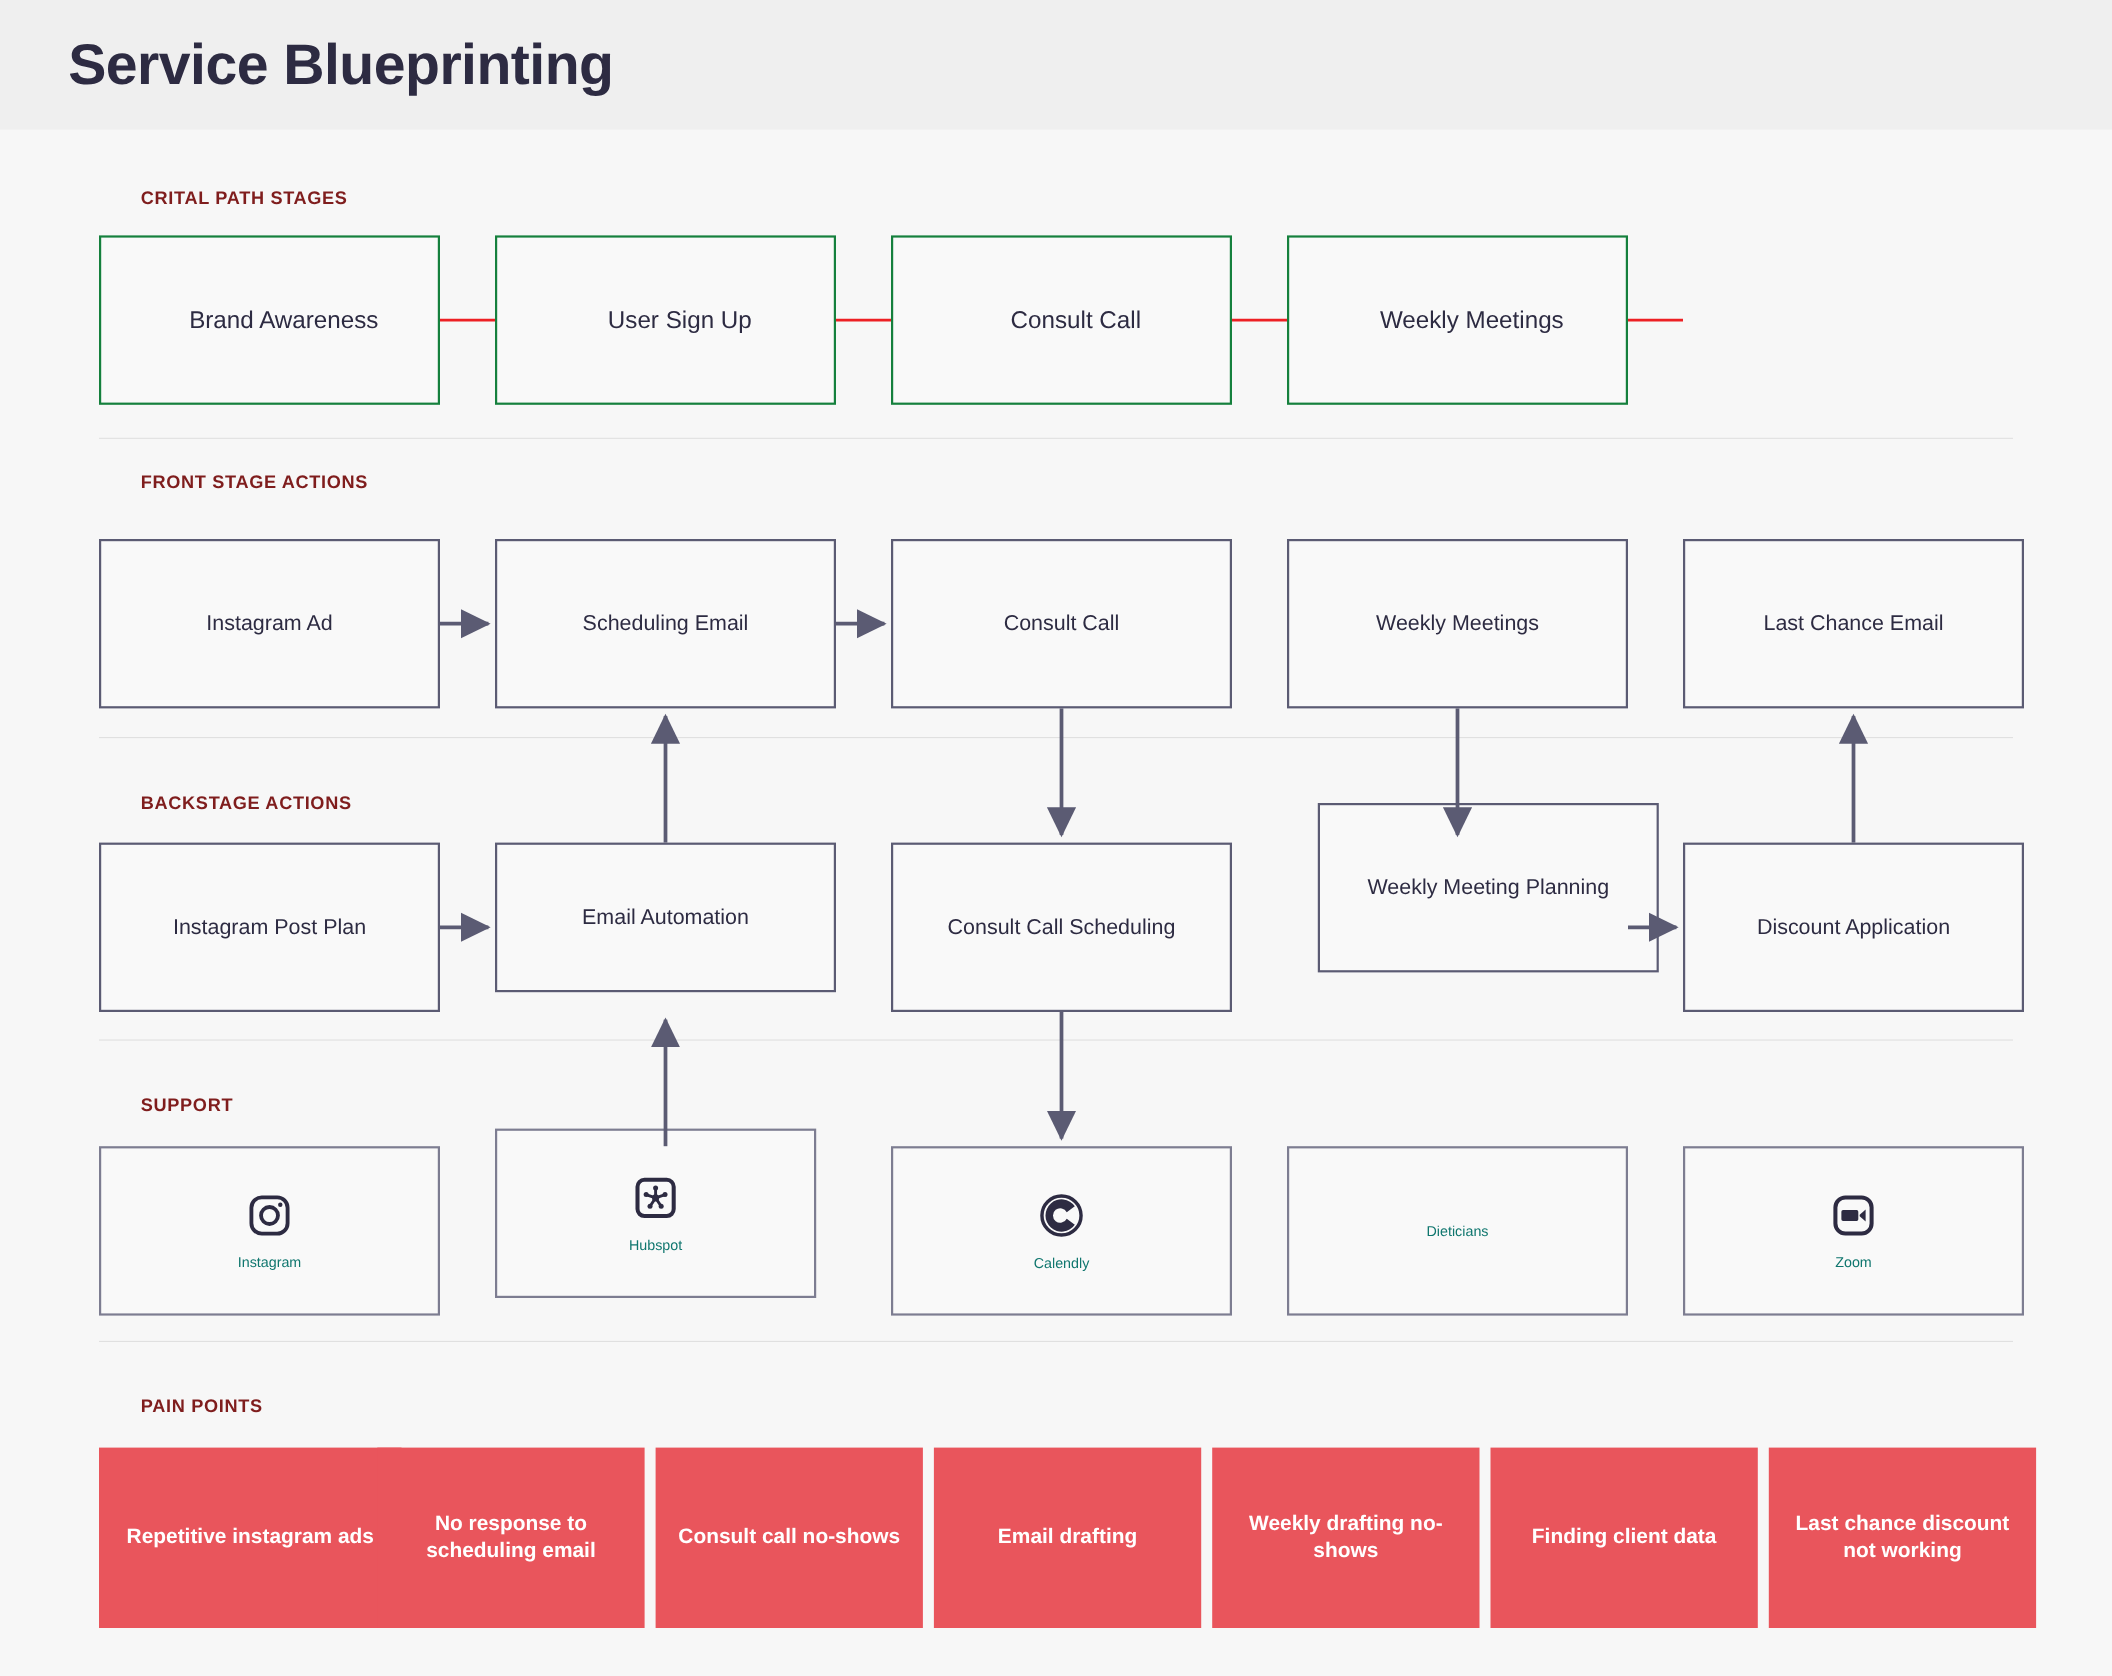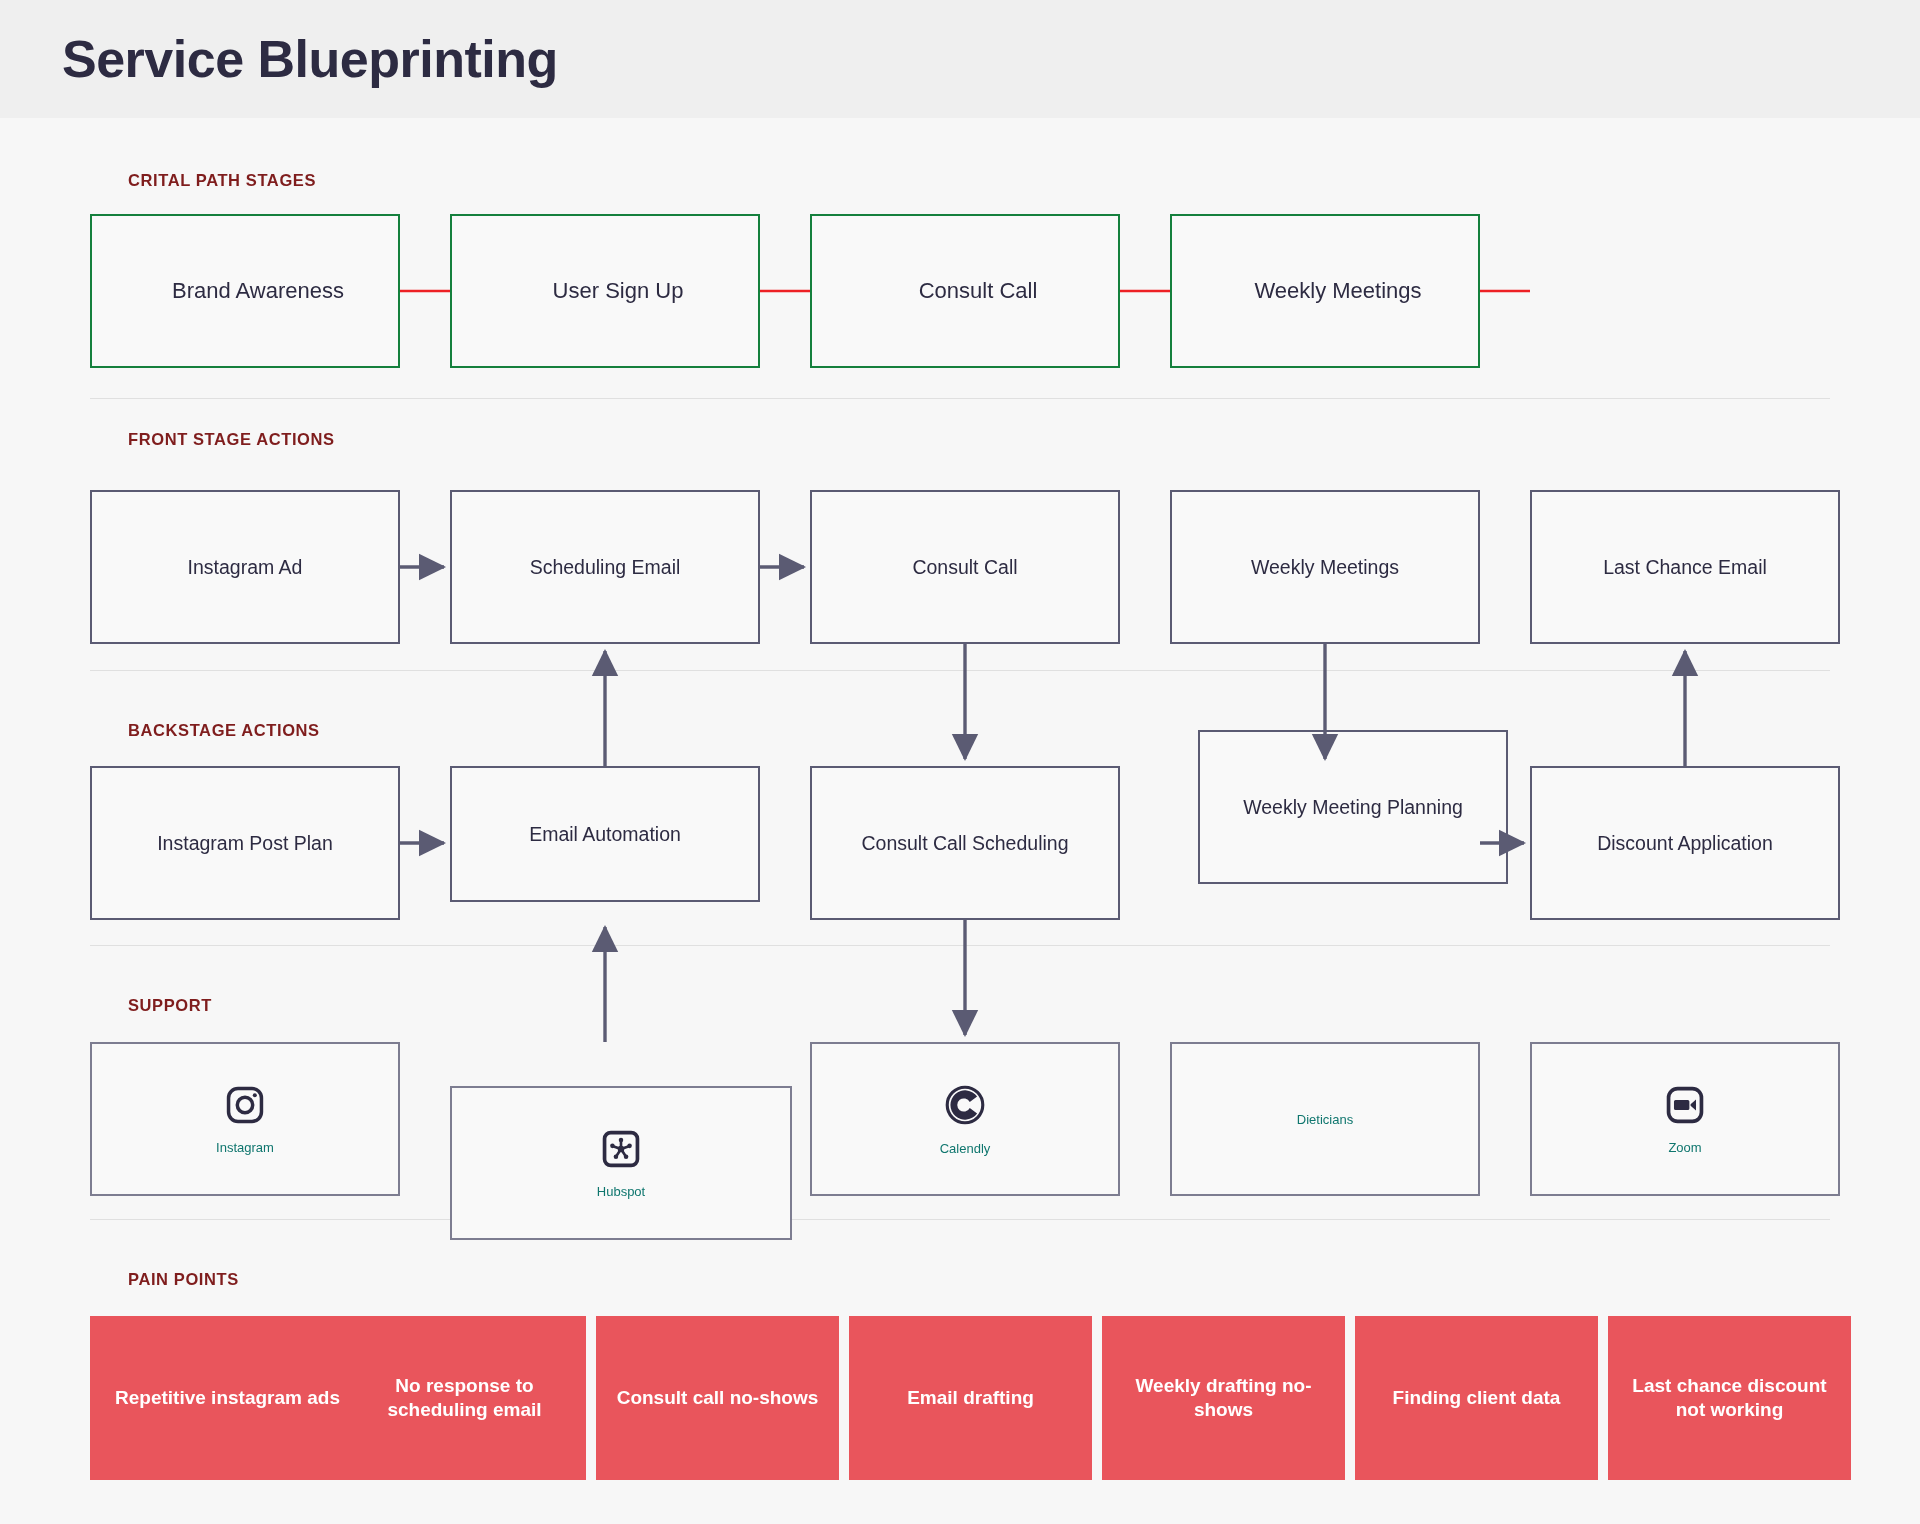--- a/index.html
+++ b/index.html
@@ -186,21 +186,21 @@
     <span class="icon-wrap">
       <svg width="42" height="42" viewBox="0 0 24 24" fill="none" stroke="#2d2b42" stroke-width="2">
         <rect x="2.6" y="2.6" width="18.8" height="18.8" rx="5.4"></rect>
         <circle cx="12" cy="12" r="4.4"></circle>
         <circle cx="17.6" cy="6.4" r="1.15" fill="#2d2b42" stroke="none"></circle>
       </svg>
     </span>
     <span>Instagram</span>
   </div>
 
-  <div class="box box-support" style="left:450px; top:968px; width:342px; height:154px;align-items:center;">
+  <div class="box box-support" style="left:450px; top:908px; width:292px; height:154px;align-items:center;">
     <span class="icon-wrap">
       <svg width="42" height="42" viewBox="0 0 24 24">
         <rect x="2.6" y="2.6" width="18.8" height="18.8" rx="3.6" fill="none" stroke="#2d2b42" stroke-width="2.1"></rect>
         <g stroke="#2d2b42" stroke-width="1.5" stroke-linecap="round">
           <line x1="12" y1="12" x2="12" y2="7.2"></line>
           <line x1="12" y1="12" x2="7.4" y2="10.4"></line>
           <line x1="12" y1="12" x2="16.6" y2="10.4"></line>
           <line x1="12" y1="12" x2="9.3" y2="16.1"></line>
           <line x1="12" y1="12" x2="14.7" y2="16.1"></line>
         </g>

